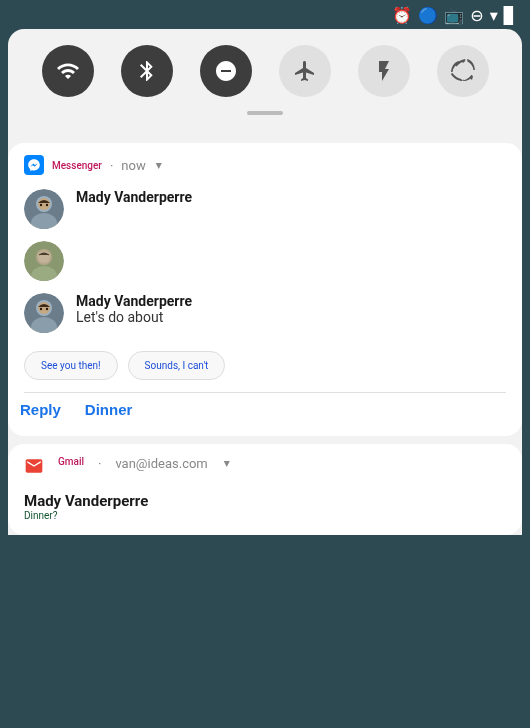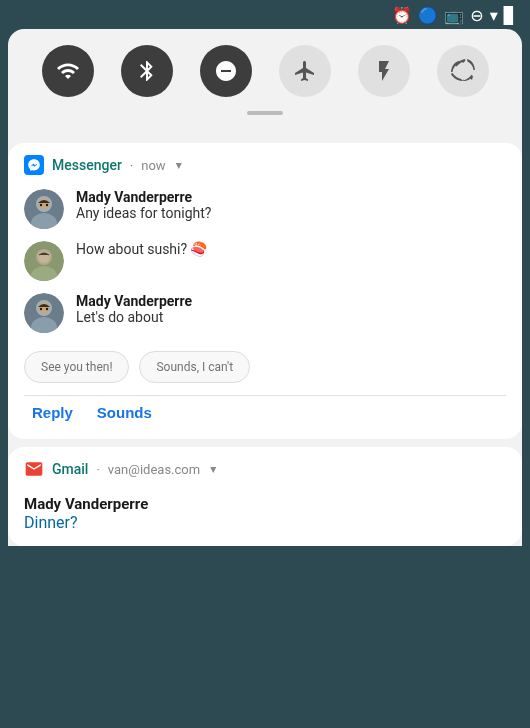--- a/index.html
+++ b/index.html
@@ -95,22 +95,22 @@
       display: flex;
       align-items: center;
       justify-content: center;
       font-size: 13px;
     }
     .notif-app-icon.messenger {
       background: #0084ff;
       color: #fff;
     }
     .notif-app-name {
-      font-size: 14px;
-      color: #0f766e;
+      font-size: 10px;
+      color: #be185d;
       font-weight: 500;
     }
     .notif-time {
       font-size: 13px;
       color: #888;
     }
     .notif-chevron {
       font-size: 12px;
       color: #888;
       margin-left: 2px;
@@ -138,64 +138,64 @@
     .quick-replies {
       display: flex;
       gap: 10px;
       padding: 12px 16px;
       flex-wrap: wrap;
     }
     .chip {
       border: 1px solid #ddd;
       border-radius: 20px;
       padding: 8px 16px;
-      font-size: 12px;
-      color: #737373;
+      font-size: 10px;
+      color: #1d4ed8;
       background: #f8f8f8;
       cursor: pointer;
       white-space: nowrap;
     }
 
     
     .notif-actions {
       display: flex;
-      padding: 4px 24px 14px;
+      padding: 4px 12px 14px;
       gap: 24px;
       border-top: 0;
     }
     .notif-action-btn {
       font-size: 15px;
       font-weight: 600;
       color: #1a73e8;
       cursor: pointer;
       padding: 4px 0;
       background: none;
       border: none;
     }
     .gmail-header {
       display: flex;
-      align-items: center;
-      gap: 8px;
+      align-items: flex-start;
+      gap: 14px;
       margin-bottom: 8px;
     }
     .gmail-icon {
       width: 20px;
       height: 20px;
       display: flex;
       align-items: center;
       justify-content: center;
     }
     .gmail-sender {
       font-size: 15px;
       font-weight: 700;
       color: #1a1a1a;
     }
     .gmail-subject {
-      font-size: 16px;
-      color: #0369a1;
+      font-size: 10px;
+      color: #14532d;
     }
 
     .divider {
       height: 1px;
       background: #e0e0e0;
       margin: 0 16px;
     }
 
     
     .avatar-svg {
@@ -279,36 +279,34 @@
           <circle cx="20" cy="15" r="8" fill="#9db0bf"></circle>
           <ellipse cx="20" cy="34" rx="13" ry="10" fill="#8a9daa"></ellipse>
           <circle cx="20" cy="15" r="6" fill="#c4a882"></circle>
           <path d="M14 14 Q20 8 26 14" fill="#3d2b1a"></path>
           <circle cx="17" cy="16" r="1.2" fill="#2a1a0a"></circle>
           <circle cx="23" cy="16" r="1.2" fill="#2a1a0a"></circle>
         </svg>
       </div>
       <div class="msg-content">
         <div class="msg-sender">Mady Vanderperre</div>
-        <div class="msg-text">Any ideas for tonight?</div>
       </div>
     </div>
 
     <div class="msg-row">
       <div class="avatar-svg">
         <svg viewBox="0 0 40 40" width="40" height="40">
           <rect width="40" height="40" fill="#8a9870" rx="20"></rect>
           <circle cx="20" cy="16" r="8" fill="#b5a88a"></circle>
           <circle cx="20" cy="16" r="6" fill="#c4b49a"></circle>
           <ellipse cx="20" cy="35" rx="13" ry="10" fill="#9aab82"></ellipse>
           <path d="M15 14 Q20 10 25 14" fill="#4a3a2a" stroke="#4a3a2a" stroke-width="1"></path>
         </svg>
       </div>
       <div class="msg-content">
-        <div class="msg-text">How about sushi? 🍣</div>
       </div>
     </div>
 
     <div class="msg-row">
       <div class="avatar-svg">
         <svg viewBox="0 0 40 40" width="40" height="40">
           <rect width="40" height="40" fill="#6b7c8a" rx="20"></rect>
           <circle cx="20" cy="15" r="8" fill="#9db0bf"></circle>
           <ellipse cx="20" cy="34" rx="13" ry="10" fill="#8a9daa"></ellipse>
           <circle cx="20" cy="15" r="6" fill="#c4a882"></circle>
@@ -325,21 +323,21 @@
 
     <div class="quick-replies">
       <div class="chip">See you then!</div>
       <div class="chip">Sounds, I can't</div>
     </div>
 
     <div class="divider"></div>
 
     <div class="notif-actions">
       <button class="notif-action-btn">Reply</button>
-      <button class="notif-action-btn">Sounds</button>
+      <button class="notif-action-btn">Dinner</button>
     </div>
   </div>
 
   <div class="notif-card">
     <div class="notif-header gmail-header">
       <div class="gmail-icon">
         <svg width="20" height="20" viewBox="0 0 24 24">
           <path d="M20 4H4c-1.1 0-2 .9-2 2v12c0 1.1.9 2 2 2h16c1.1 0 2-.9 2-2V6c0-1.1-.9-2-2-2zm0 4l-8 5-8-5V6l8 5 8-5v2z" fill="#EA4335"></path>
         </svg>
       </div>

